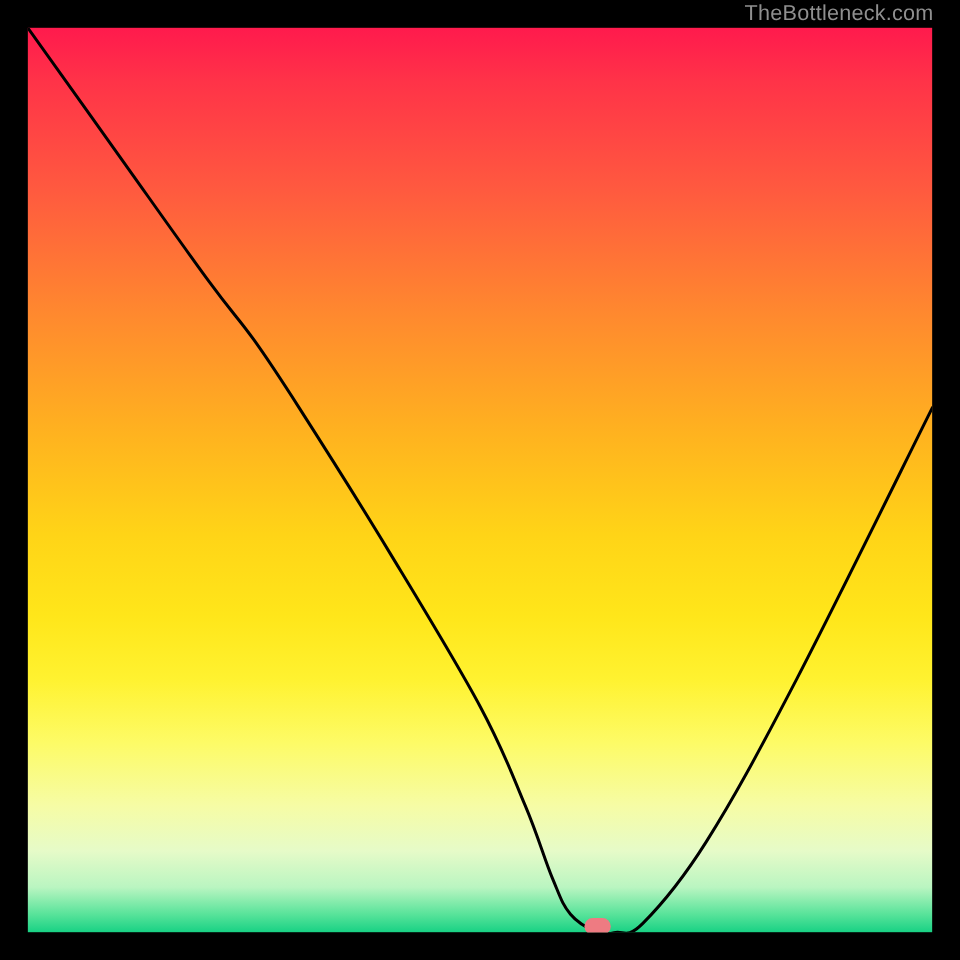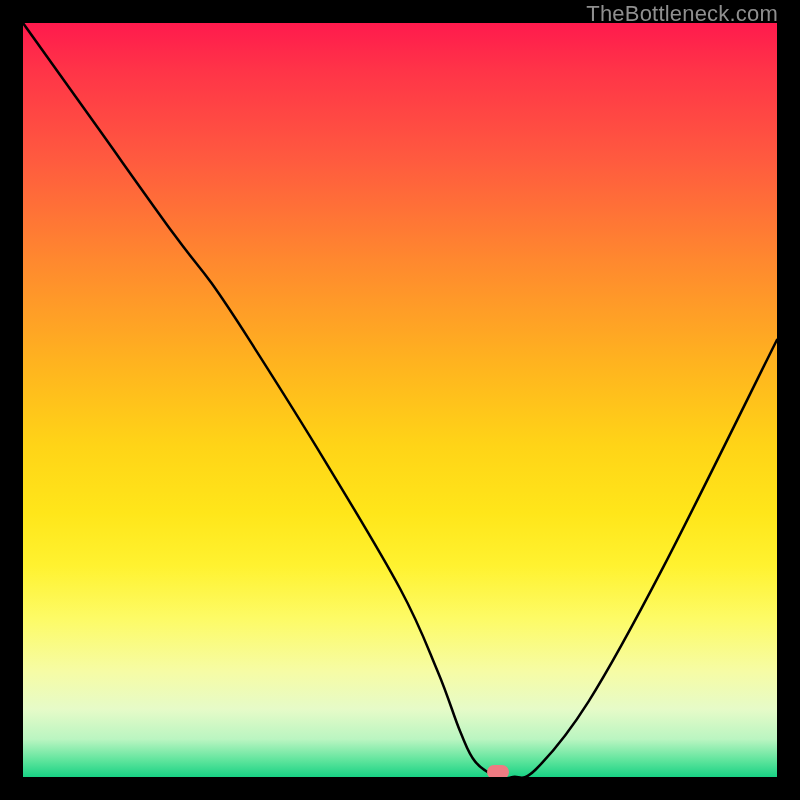--- a/index.html
+++ b/index.html
@@ -56,21 +56,21 @@
     left: 0;
     top: 0;
     width: 754px;
     height: 754px;
   }
   .watermark {
     position: absolute;
     top: 1px;
     right: 22px;
     color: #8f8f8f;
-    font-size: 22px;
+    font-size: 18px;
     font-weight: 500;
     letter-spacing: 0.2px;
   }
   .marker {
     position: absolute;
     width: 22px;
     height: 14px;
     border-radius: 7px;
     background: #ee7b82;
   }

